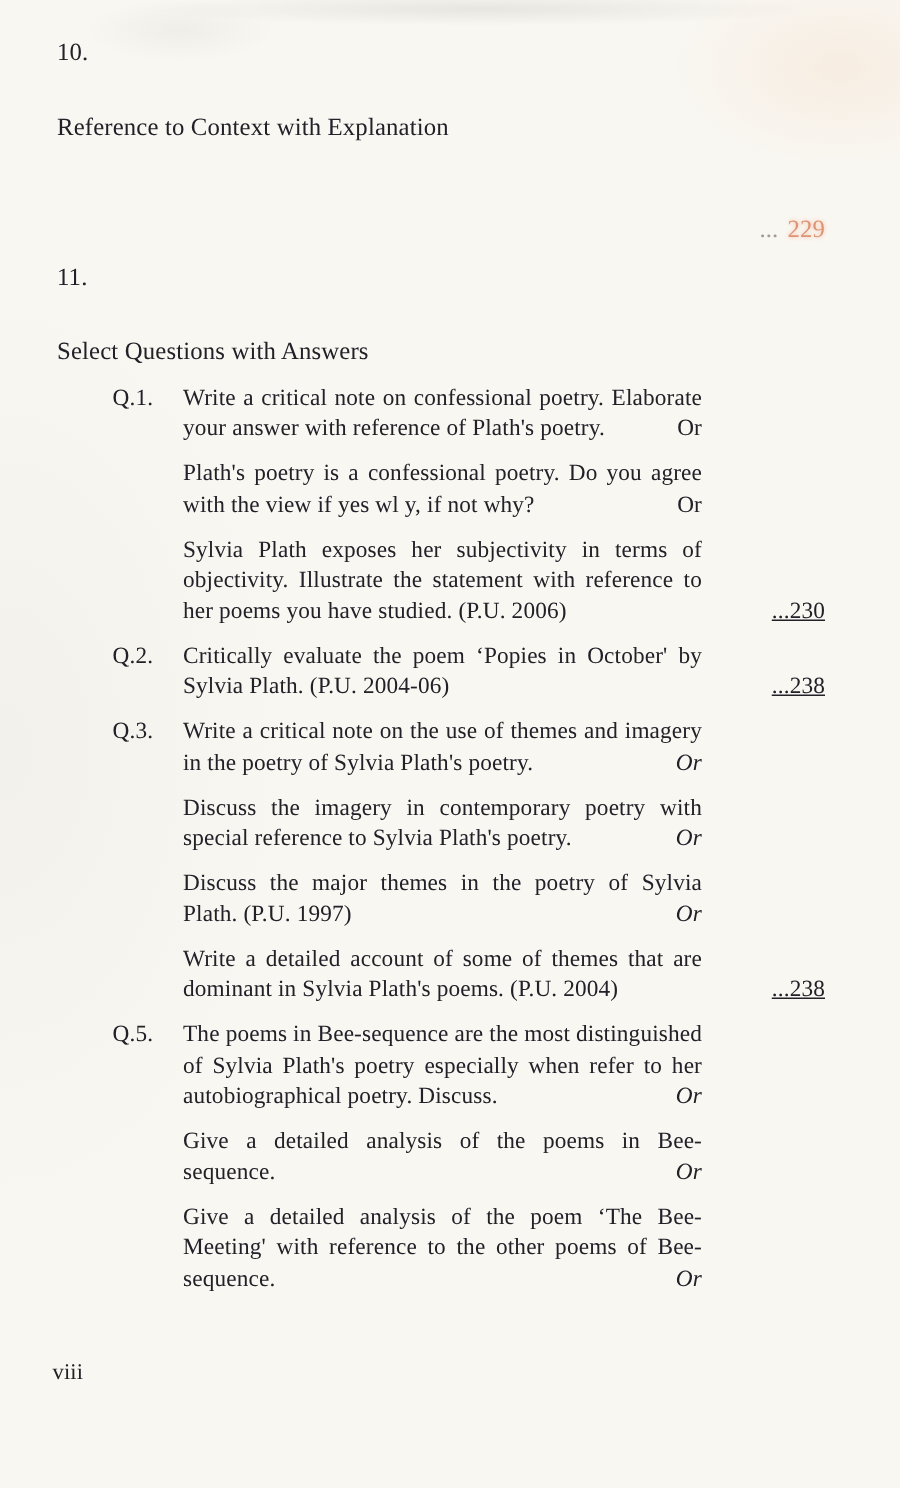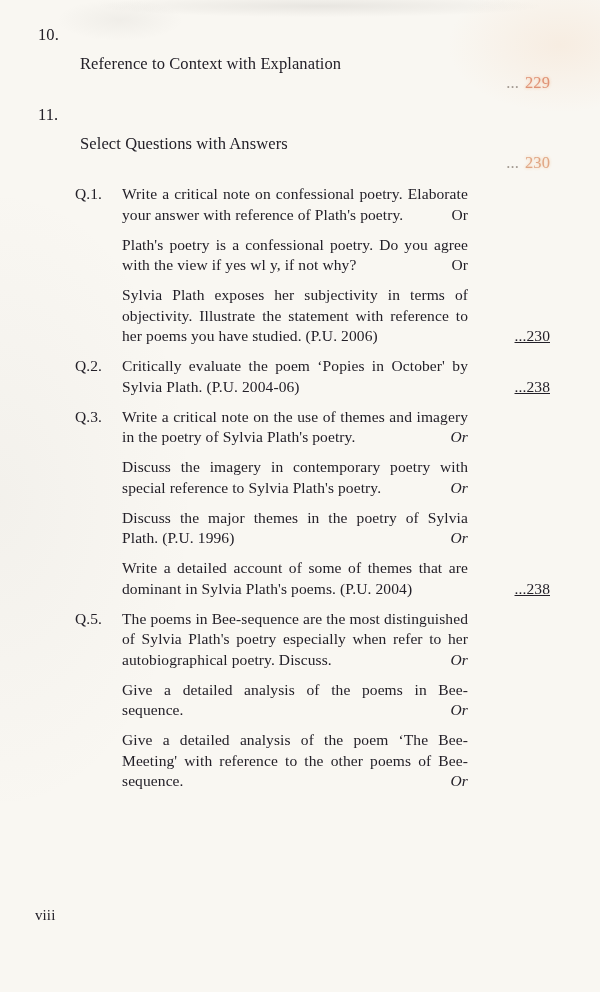--- a/index.html
+++ b/index.html
@@ -16,21 +16,21 @@
       radial-gradient(ellipse 90px 30px at 120px 20px, rgba(120,115,110,0.07), transparent 70%),
       radial-gradient(ellipse 260px 420px at 0px 500px, rgba(130,125,120,0.05), transparent 75%),
       #f9f7f2;
     font-family: "Liberation Serif", serif;
     font-size: 15.5px;
     line-height: 20.5px;
     color: #232028;
     letter-spacing: 0.1px;
     overflow: hidden;
   }
-  .row { display: flex; }
+  .row { display: flex; flex-direction: column; }
   .toc-row { margin-bottom: 11px; font-size: 16.5px; }
   .toc-num { flex: none; width: 42px; }
   .toc-label { flex: none; margin-top: 29px; }
   .toc-page { flex: 1; text-align: right; white-space: nowrap; margin-top: 48px; }
   .toc-dots { color: #a39a92; margin-right: 6px; }
   .pnum-229 { color: #df9276; text-shadow: 0 0 3px rgba(243,188,150,0.9); }
   .pnum-230 { color: #e0a684; text-shadow: 0 0 3px rgba(243,198,160,0.9); }
   .q-row { display: flex; margin-bottom: 9.5px; }
   .q-label { flex: none; width: 47px; margin-left: 37px; }
   .q-body {
@@ -62,21 +62,20 @@
 
   <div class="row toc-row">
     <div class="toc-num">10.</div>
     <div class="toc-label">Reference to Context with Explanation</div>
     <div class="toc-page"><span class="toc-dots">...</span><span class="pnum-229">229</span></div>
   </div>
 
   <div class="row toc-row">
     <div class="toc-num">11.</div>
     <div class="toc-label">Select Questions with Answers</div>
-    <div class="toc-page"><span class="toc-dots">...</span><span class="pnum-230">230</span></div>
   </div>
 
   <div class="q-row">
     <div class="q-label">Q.1.</div>
     <div class="q-body"><span>Write a critical note on confessional poetry. Elaborate your answer with reference of Plath's poetry.</span><span class="or">Or</span></div>
     <div class="pageref"></div>
   </div>
   <div class="q-row">
     <div class="q-label"></div>
     <div class="q-body"><span>Plath's poetry is a confessional poetry. Do you agree with the view if yes wl y, if not why?</span><span class="or">Or</span></div>
@@ -99,21 +98,21 @@
     <div class="q-body"><span>Write a critical note on the use of themes and imagery in the poetry of Sylvia Plath's poetry.</span><span class="or italic">Or</span></div>
     <div class="pageref"></div>
   </div>
   <div class="q-row">
     <div class="q-label"></div>
     <div class="q-body"><span>Discuss the imagery in contemporary poetry with special reference to Sylvia Plath's poetry.</span><span class="or italic">Or</span></div>
     <div class="pageref"></div>
   </div>
   <div class="q-row">
     <div class="q-label"></div>
-    <div class="q-body"><span>Discuss the major themes in the poetry of Sylvia Plath. (P.U. 1996)</span><span class="or italic">Or</span></div>
+    <div class="q-body"><span>Discuss the major themes in the poetry of Sylvia Plath. (P.U. 1997)</span><span class="or italic">Or</span></div>
     <div class="pageref"></div>
   </div>
   <div class="q-row">
     <div class="q-label"></div>
     <div class="q-body"><span>Write a detailed account of some of themes that are dominant in Sylvia Plath's poems. (P.U. 2004)</span></div>
     <div class="pageref">...238</div>
   </div>
 
 
   <div class="q-row">

